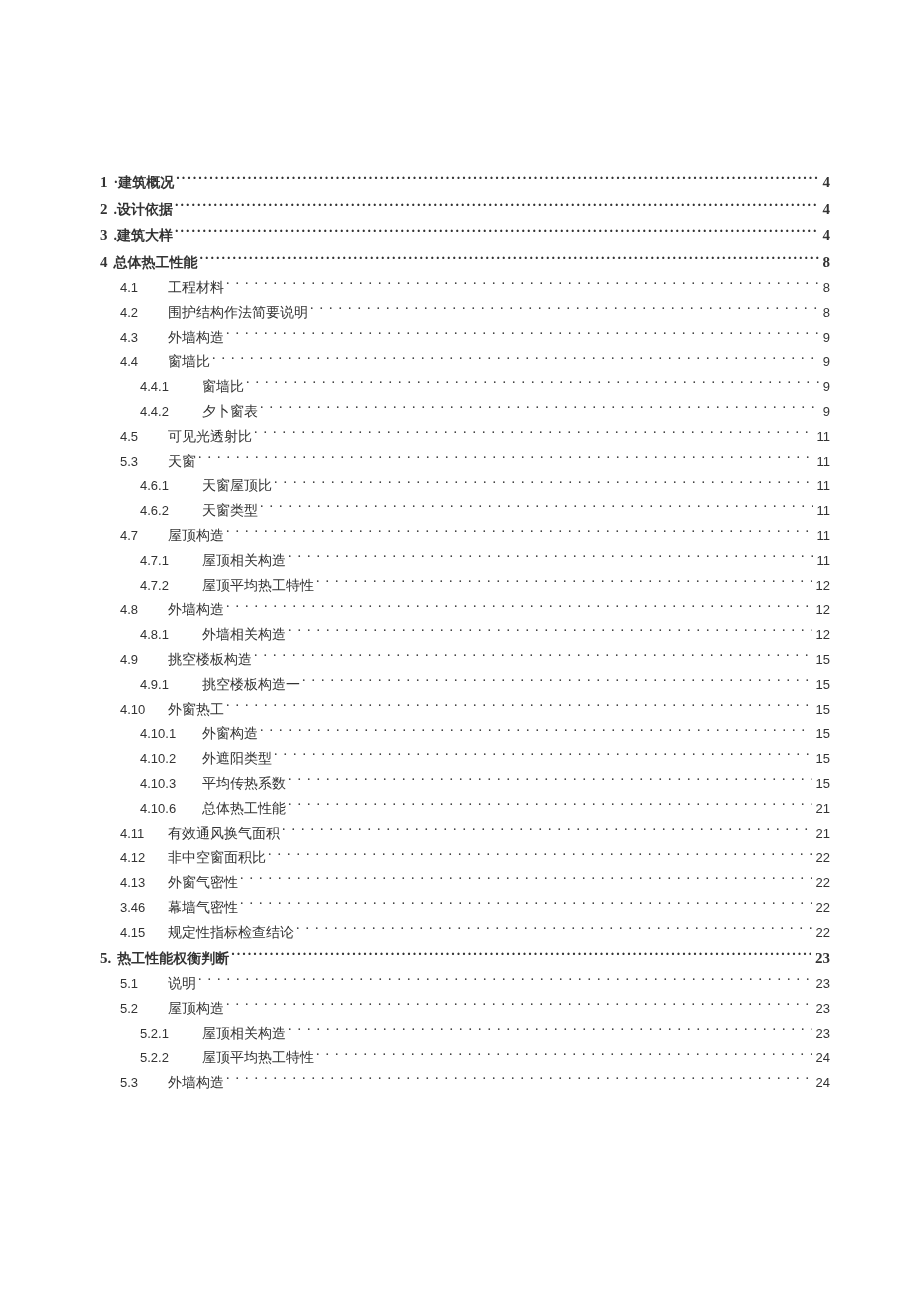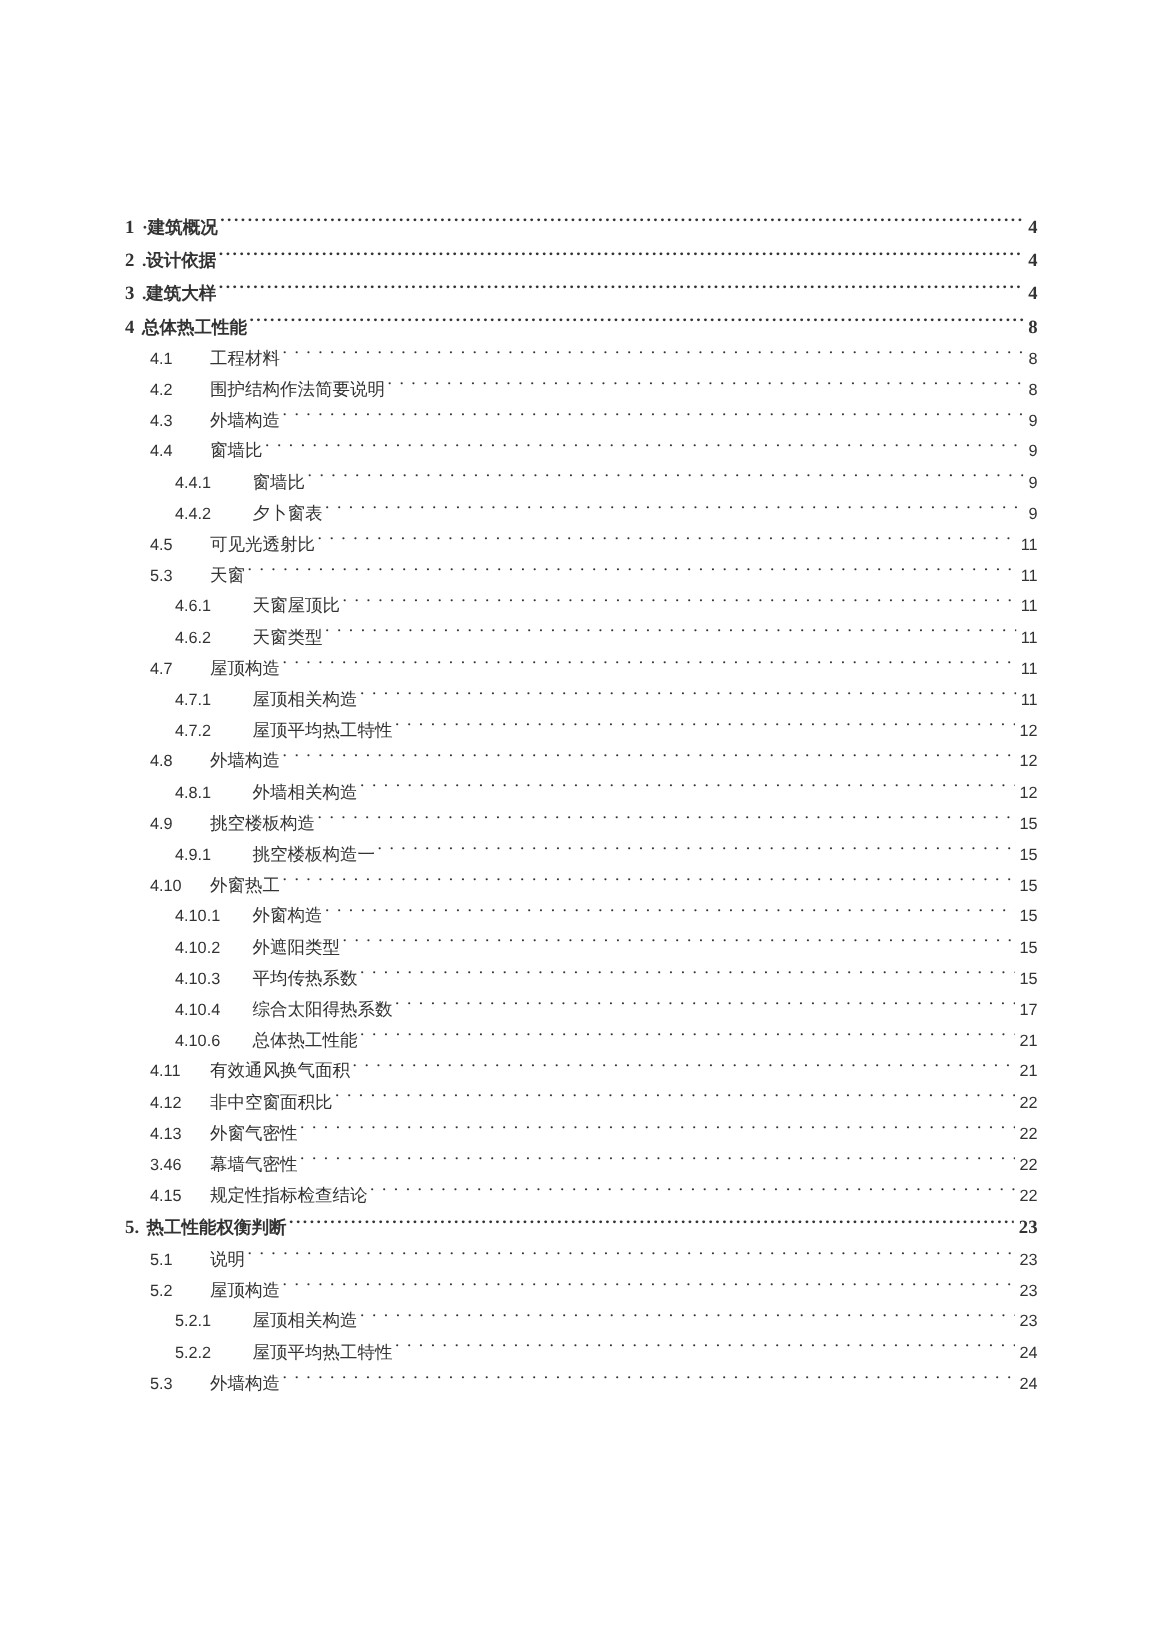--- a/index.html
+++ b/index.html
@@ -233,26 +233,20 @@
         <span class="leader"></span>
         <span class="page-no">15</span>
       </div>
       <div class="toc-row lvl-3">
         <span class="num">4.10.3</span>
         <span class="title">平均传热系数</span>
         <span class="leader"></span>
         <span class="page-no">15</span>
       </div>
       <div class="toc-row lvl-3">
-        <span class="num">4.10.4</span>
-        <span class="title">综合太阳得热系数</span>
-        <span class="leader"></span>
-        <span class="page-no">17</span>
-      </div>
-      <div class="toc-row lvl-3">
         <span class="num">4.10.6</span>
         <span class="title">总体热工性能</span>
         <span class="leader"></span>
         <span class="page-no">21</span>
       </div>
       <div class="toc-row lvl-2">
         <span class="num">4.11</span>
         <span class="title">有效通风换气面积</span>
         <span class="leader"></span>
         <span class="page-no">21</span>

